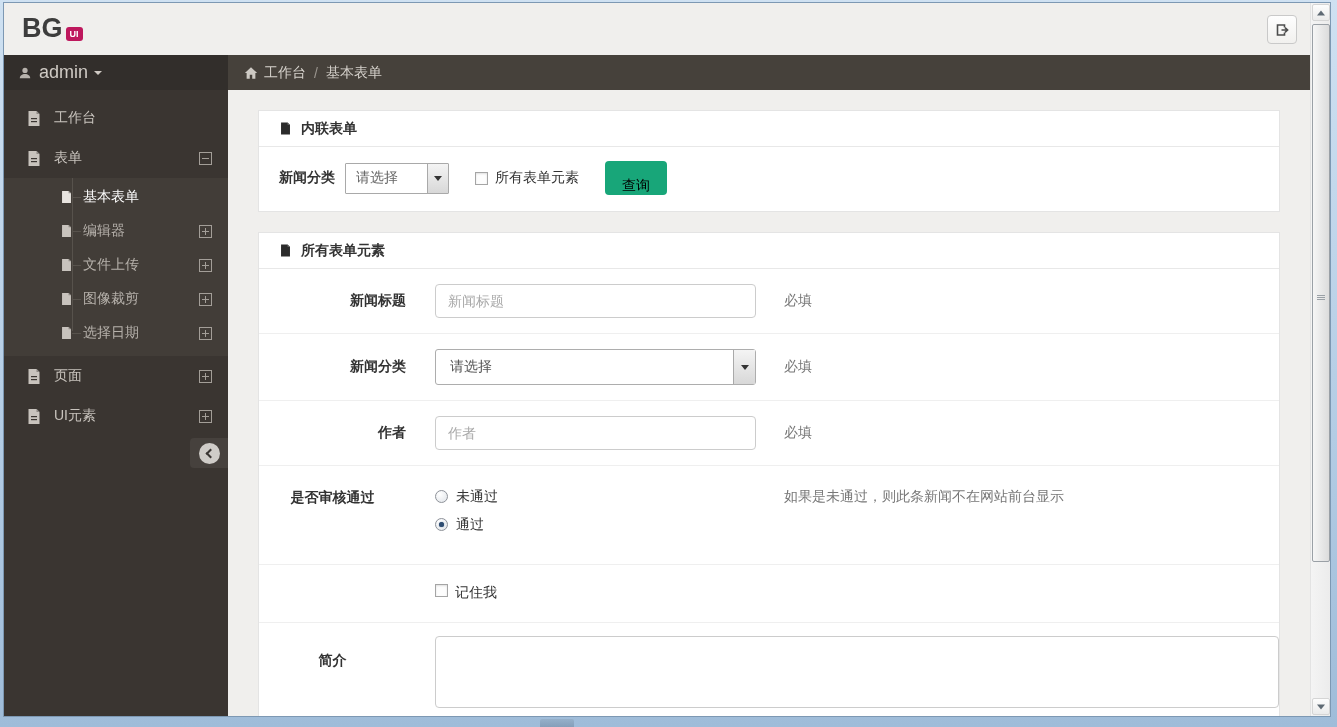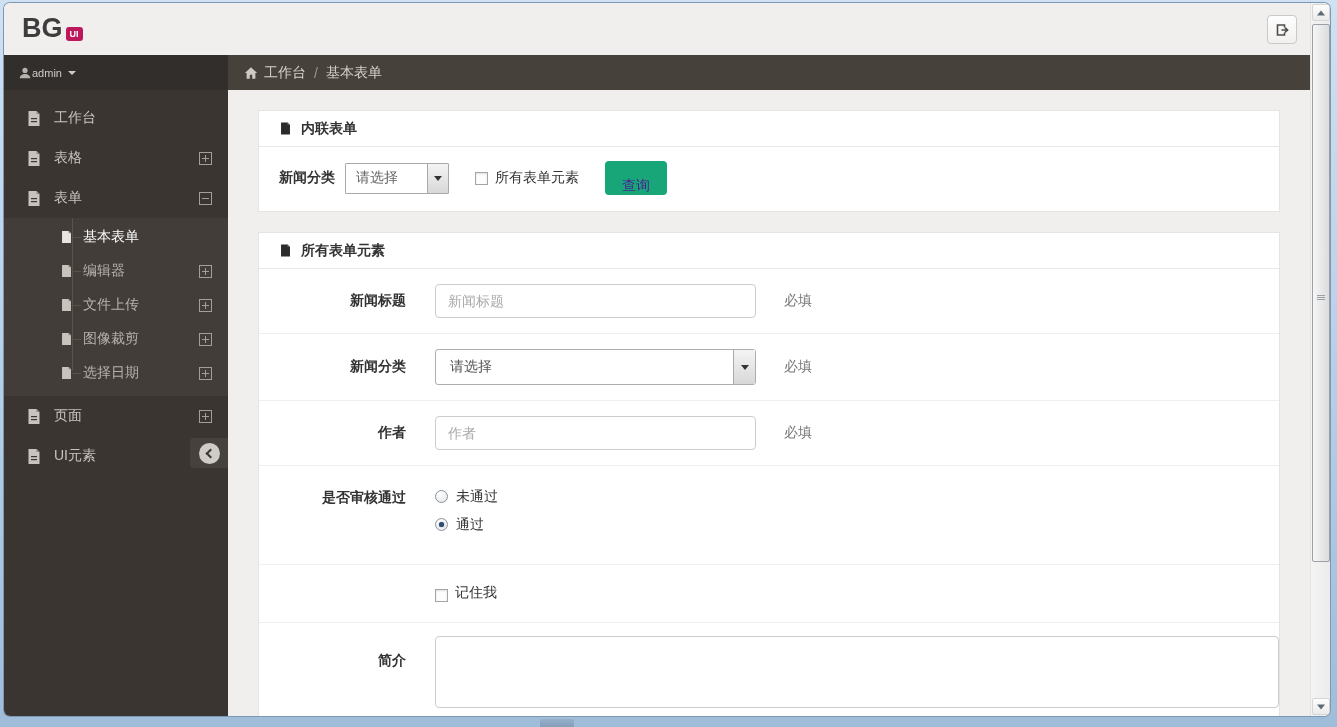--- a/index.html
+++ b/index.html
@@ -5,21 +5,21 @@
   * { margin:0; padding:0; box-sizing:border-box; }
   html,body { width:1337px; height:727px; }
   body { font-family:"Liberation Sans","DejaVu Sans",sans-serif; font-size:14px; color:#333; }
 
   
   .win-frame { position:relative; width:1337px; height:727px;
     background:linear-gradient(180deg,#cfe1f2 0%,#b3cce4 60%,#9fbcd9 100%); overflow:hidden; }
   .win-frame .frame-grip { position:absolute; bottom:0; left:540px; width:34px; height:8px;
     background:linear-gradient(180deg,#8ea6bd,#6f87a0); opacity:.55; border-radius:2px 2px 0 0; }
   .viewport { position:absolute; left:4px; top:3px; width:1326px; height:713px;
-    background:#f0efed; overflow:hidden; box-shadow:0 0 0 1px #7d98b3;border-radius:6px; }
+    background:#f0efed; overflow:hidden; box-shadow:0 0 0 1px #7d98b3; }
 
   
   .scrollbar { position:absolute; top:0; right:0; width:20px; height:100%;
     background:linear-gradient(90deg,#f4f4f4,#ececec); border-left:1px solid #e3e3e3; }
   .sb-btn { position:absolute; left:1px; width:18px; height:17px; border:1px solid #d5d5d5; border-radius:2px;
     background:linear-gradient(180deg,#fdfdfd,#ebebeb); }
   .sb-btn.up { top:1px; } .sb-btn.down { bottom:1px; }
   .sb-arrow { position:absolute; left:50%; top:50%; transform:translate(-50%,-50%);
     width:0; height:0; border-left:4px solid transparent; border-right:4px solid transparent; }
   .sb-btn.up .sb-arrow { border-bottom:5px solid #5f6a74; }
@@ -40,21 +40,21 @@
     font-size:9px; font-weight:bold; padding:2px 4px; border-radius:3px; line-height:10px; }
   .logout-btn { position:absolute; right:13px; top:12px; width:30px; height:29px;
     border:1px solid #c9c9c9; border-radius:4px; background:linear-gradient(180deg,#fefefe,#f1f0ee);
     display:flex; align-items:center; justify-content:center; cursor:pointer; }
 
   .body-row { flex:1; display:flex; min-height:0; }
 
   
   .sidebar { width:224px; flex:0 0 224px; background:#3a3531; display:flex; flex-direction:column; position:relative; }
   .user-bar { height:35px; background:#322e2b; display:flex; align-items:center; padding-left:14px; cursor:pointer; }
-  .user-name { color:#cfcac4; font-size:11px; }
+  .user-name { color:#cfcac4; font-size:18px; margin-left:7px; }
   .caret-down { width:0; height:0; margin-left:6px; border-left:4px solid transparent;
     border-right:4px solid transparent; border-top:4px solid #cfcac4; }
 
   .menu { padding-top:8px; }
   .menu-item { height:40px; display:flex; align-items:center; padding:0 16px 0 22px;
     color:#c8c3bd; cursor:pointer; position:relative; }
   .menu-item .mi-label { margin-left:12px; flex:1; }
   .toggle-box { width:13px; height:13px; border:1px solid #a39e98; position:relative; flex:0 0 13px; }
   .toggle-box::before { content:""; position:absolute; left:2px; right:2px; top:5px; height:1px; background:#a39e98; }
   .toggle-box.plus::after { content:""; position:absolute; top:2px; bottom:2px; left:5px; width:1px; background:#a39e98; }
@@ -98,21 +98,21 @@
   .winselect .ws-btn { width:21px; border-left:1px solid #a9a9a9;
     background:linear-gradient(180deg,#f4f4f4,#d8d8d8); display:flex; align-items:center; justify-content:center; }
   .ws-arrow { width:0; height:0; border-left:4px solid transparent; border-right:4px solid transparent;
     border-top:5px solid #333; }
   .winselect.small { width:104px; margin-right:26px; }
 
   .checkbox { width:13px; height:13px; border:1px solid #a5a5a5; background:#fdfdfd;
     box-shadow:inset 0 1px 2px rgba(0,0,0,.12); flex:0 0 13px; cursor:pointer; }
   .cb-label { margin-left:7px; color:#333; }
 
-  .btn-green { background:#18a679; color:#4c1d95; border:none; border-radius:4px; height:34px;
+  .btn-green { background:#18a679; color:#000000; border:none; border-radius:4px; height:34px;
     padding:16px 17px; font-size:14px; cursor:pointer; font-family:inherit; }
   .inline-body .btn-green { margin-left:26px; }
 
   
   .frow { display:flex; align-items:center; padding:15px 0; position:relative; }
   .frow + .frow { border-top:1px solid #efefef; }
   .frow.top { align-items:flex-start; }
   .flabel { width:147px; text-align:right; font-weight:bold; color:#333; flex:0 0 147px; }
   .fcontrol { margin-left:29px; width:321px; flex:0 0 321px; }
   .fnote { margin-left:28px; color:#777; }
@@ -123,23 +123,23 @@
   .winselect.big .ws-value { color:#555; padding:0 14px; }
   .winselect.big .ws-btn { width:22px; }
 
   .radio-line { display:flex; align-items:center; height:21px; margin-bottom:7px; cursor:pointer; }
   .radio { width:13px; height:13px; border-radius:50%; border:1px solid #8e9299;
     background:radial-gradient(circle at 35% 30%, #ffffff, #dfe3e8); position:relative; flex:0 0 13px; }
   .radio.checked::after { content:""; position:absolute; left:3px; top:3px; width:5px; height:5px;
     border-radius:50%; background:#2f4d72; box-shadow:0 0 1px #2f4d72; }
   .radio-label { margin-left:8px; color:#333; }
   .frow.top .fnote { padding-top:2px; }
-  .flabel.pad-top { padding-top:3px; }
-
-  .check-line { display:flex; align-items:flex-end; }
+  .flabel.pad-top { padding-top:3px;text-align:center; }
+
+  .check-line { display:flex; align-items:flex-start; }
 
   .textarea { flex:1; height:72px; border:1px solid #ccc; border-radius:4px; resize:none;
     font-family:inherit; font-size:14px; padding:6px 10px; color:#333; background:#fff; }
   .frow.intro-row { padding:13px 0 17px 0; }
 </style>
 </head>
 <body>
 
 <div class="win-frame">
   <div class="frame-grip"></div>
@@ -192,30 +192,20 @@
             <div class="menu-item">
               <svg width="16" height="17" viewBox="0 0 16 17">
                 <path d="M2.5 1h8l3 3v12h-11z" fill="#c8c3bd"></path>
                 <path d="M10.5 1l3 3h-3z" fill="#8d8883"></path>
                 <rect x="5" y="8" width="6" height="1.2" fill="#3a3531"></rect>
                 <rect x="5" y="11" width="6" height="1.2" fill="#3a3531"></rect>
               </svg>
               <span class="mi-label">工作台</span>
             </div>
 
-            <div class="menu-item">
-              <svg width="16" height="17" viewBox="0 0 16 17">
-                <path d="M2.5 1h8l3 3v12h-11z" fill="#c8c3bd"></path>
-                <path d="M10.5 1l3 3h-3z" fill="#8d8883"></path>
-                <rect x="5" y="8" width="6" height="1.2" fill="#3a3531"></rect>
-                <rect x="5" y="11" width="6" height="1.2" fill="#3a3531"></rect>
-              </svg>
-              <span class="mi-label">表格</span>
-              <span class="toggle-box plus"></span>
-            </div>
 
             <div class="menu-item">
               <svg width="16" height="17" viewBox="0 0 16 17">
                 <path d="M2.5 1h8l3 3v12h-11z" fill="#c8c3bd"></path>
                 <path d="M10.5 1l3 3h-3z" fill="#8d8883"></path>
                 <rect x="5" y="8" width="6" height="1.2" fill="#3a3531"></rect>
                 <rect x="5" y="11" width="6" height="1.2" fill="#3a3531"></rect>
               </svg>
               <span class="mi-label">表单</span>
               <span class="toggle-box"></span>
@@ -371,20 +361,21 @@
                 <span class="fcontrol">
                   <span class="radio-line">
                     <span class="radio"></span>
                     <span class="radio-label">未通过</span>
                   </span>
                   <span class="radio-line">
                     <span class="radio checked"></span>
                     <span class="radio-label">通过</span>
                   </span>
                 </span>
+                <span class="fnote">如果是未通过，则此条新闻不在网站前台显示</span>
               </div>
 
               <div class="frow" style="padding-top:19px; padding-bottom:20px;">
                 <span class="flabel"></span>
                 <span class="fcontrol check-line">
                   <span class="checkbox"></span>
                   <span class="cb-label">记住我</span>
                 </span>
               </div>
 

